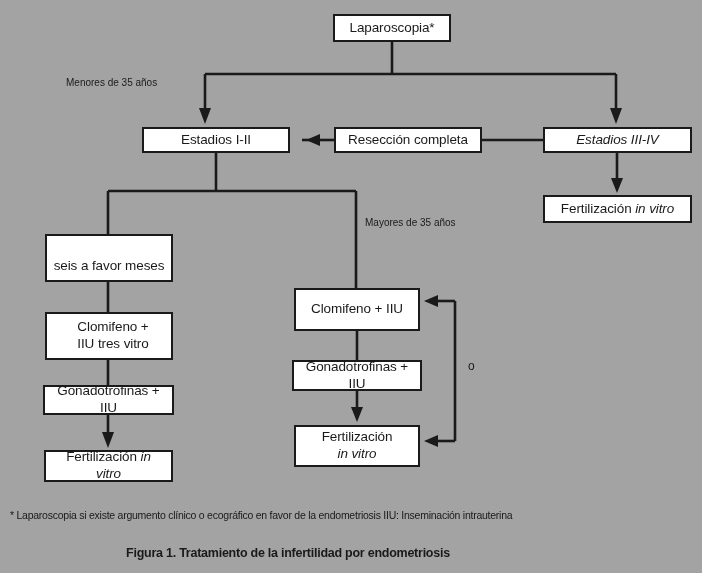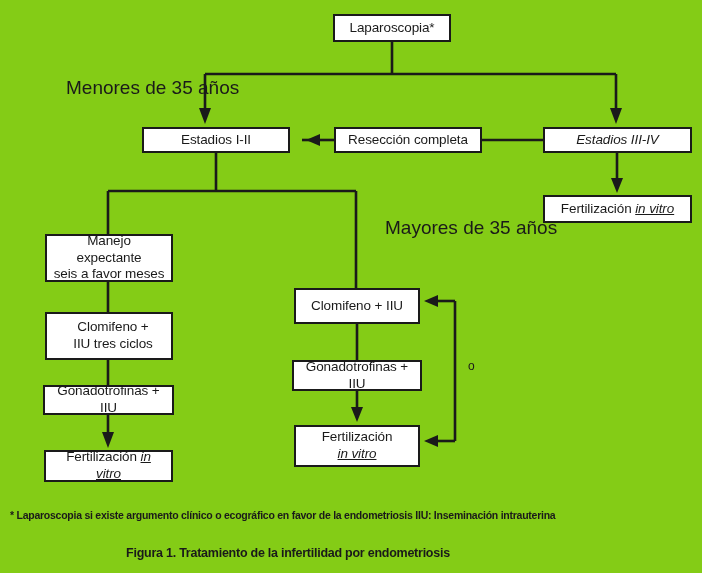--- a/index.html
+++ b/index.html
@@ -9,21 +9,21 @@
     background: #ffffff;
   }
   body {
     font-family: "Liberation Sans", sans-serif;
     color: #1a1a1a;
   }
   #canvas {
     position: relative;
     width: 702px;
     height: 573px;
-    background: #84cc16;
+    background: #a3a3a3;
     overflow: hidden;
   }
   svg#wires {
     position: absolute;
     left: 0;
     top: 0;
     width: 702px;
     height: 573px;
     pointer-events: none;
   }
@@ -35,44 +35,43 @@
     align-items: center;
     justify-content: center;
     text-align: center;
     font-size: 13.5px;
     line-height: 1.25;
     letter-spacing: -0.1px;
     color: #1a1a1a;
     z-index: 2;
   }
   .node .inner { padding: 0 6px; }
-  .node i { font-style: italic; text-decoration: underline; }
+  .node i { font-style: italic; }
   .edge-label {
     position: absolute;
-    font-size: 19px;
+    font-size: 10px;
     color: #1a1a1a;
     white-space: nowrap;
     z-index: 3;
   }
   .or-label {
     position: absolute;
     font-size: 12px;
     color: #1a1a1a;
     z-index: 3;
   }
   .footnote {
     position: absolute;
     left: 10px;
     top: 509px;
     width: 690px;
     font-size: 10.5px;
     letter-spacing: -0.25px;
     color: #1a1a1a;
     font-family: "Liberation Sans", sans-serif;
-    font-weight: bold;
   }
   .caption {
     position: absolute;
     left: 0;
     top: 546px;
     width: 576px;
     text-align: center;
     font-size: 12.5px;
     font-weight: bold;
     letter-spacing: -0.25px;
@@ -153,49 +152,49 @@
 
   <div class="node" style="left:543px; top:127px; width:149px; height:26px;font-style:italic;">
     <span class="inner">Estadios III-IV</span>
   </div>
 
   <div class="node" style="left:543px; top:195px; width:149px; height:28px;">
     <span class="inner"><span>Fertilización </span><i>in vitro</i></span>
   </div>
 
   <div class="node" style="left:45px; top:234px; width:128px; height:48px;">
-    <span class="inner"><span>Manejo expectante</span><br><span>seis a favor meses</span></span>
+    <span class="inner"><br><span>seis a favor meses</span></span>
   </div>
 
   <div class="node" style="left:45px; top:312px; width:128px; height:48px;padding-left:8px;">
-    <span class="inner"><span>Clomifeno +</span><br><span>IIU tres ciclos</span></span>
+    <span class="inner"><span>Clomifeno +</span><br><span>IIU tres vitro</span></span>
   </div>
 
   <div class="node" style="left:43px; top:385px; width:131px; height:30px;">
     <span class="inner">Gonadotrofinas + IIU</span>
   </div>
 
   <div class="node" style="left:44px; top:450px; width:129px; height:32px;">
     <span class="inner"><span>Fertilización </span><i>in vitro</i></span>
   </div>
 
-  <div class="node" style="left:294px; top:288px; width:126px; height:36px;">
+  <div class="node" style="left:294px; top:288px; width:126px; height:43px;">
     <span class="inner">Clomifeno + IIU</span>
   </div>
 
   <div class="node" style="left:292px; top:360px; width:130px; height:31px;">
     <span class="inner">Gonadotrofinas + IIU</span>
   </div>
 
   <div class="node" style="left:294px; top:425px; width:126px; height:42px;">
     <span class="inner"><span>Fertilización</span><br><i>in vitro</i></span>
   </div>
 
   <div class="edge-label" style="left:66px; top:77px;">Menores de 35 años</div>
 
-  <div class="edge-label" style="left:365px; top:217px;margin-left:20px;">Mayores de 35 años</div>
+  <div class="edge-label" style="left:365px; top:217px;">Mayores de 35 años</div>
 
   <div class="or-label" style="left:468px; top:359px;">o</div>
 
   <div class="footnote">* Laparoscopia si existe argumento clínico o ecográfico en favor de la endometriosis IIU: Inseminación intrauterina</div>
   <div class="caption">Figura 1. Tratamiento de la infertilidad por endometriosis</div>
 
 </div>
 
 </body></html>

